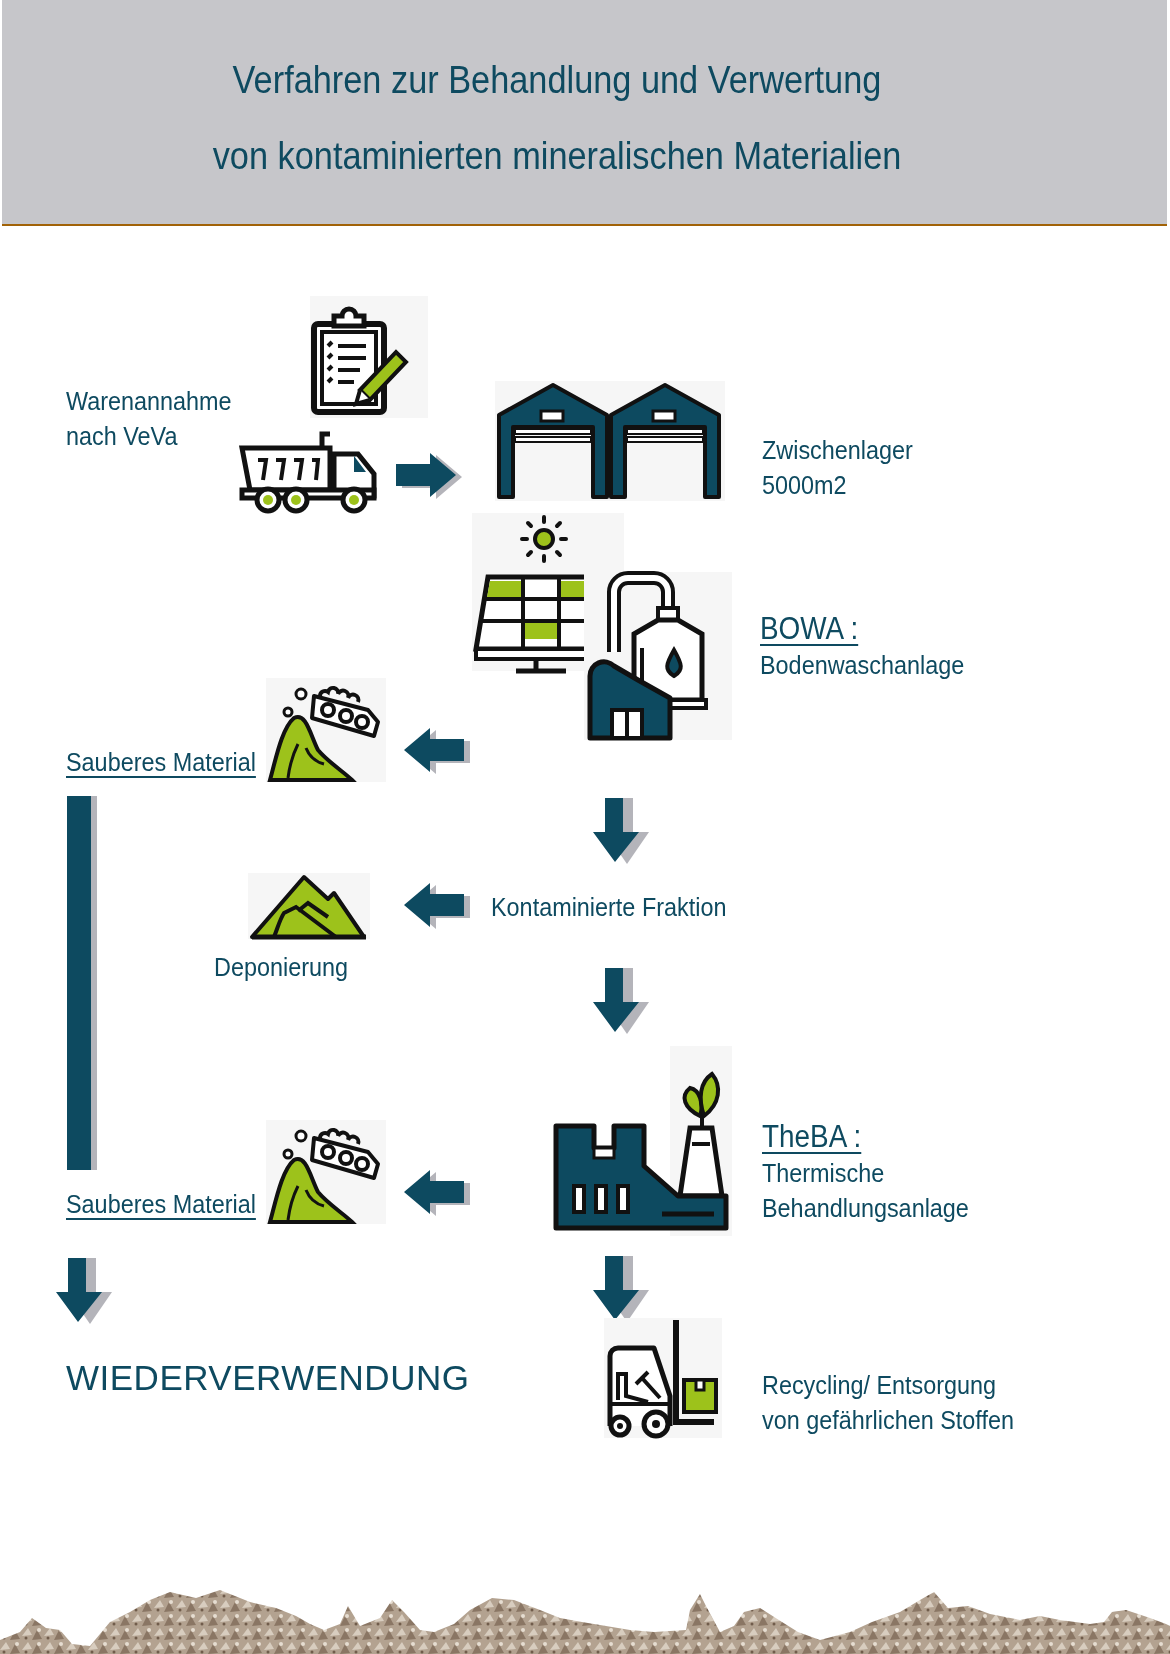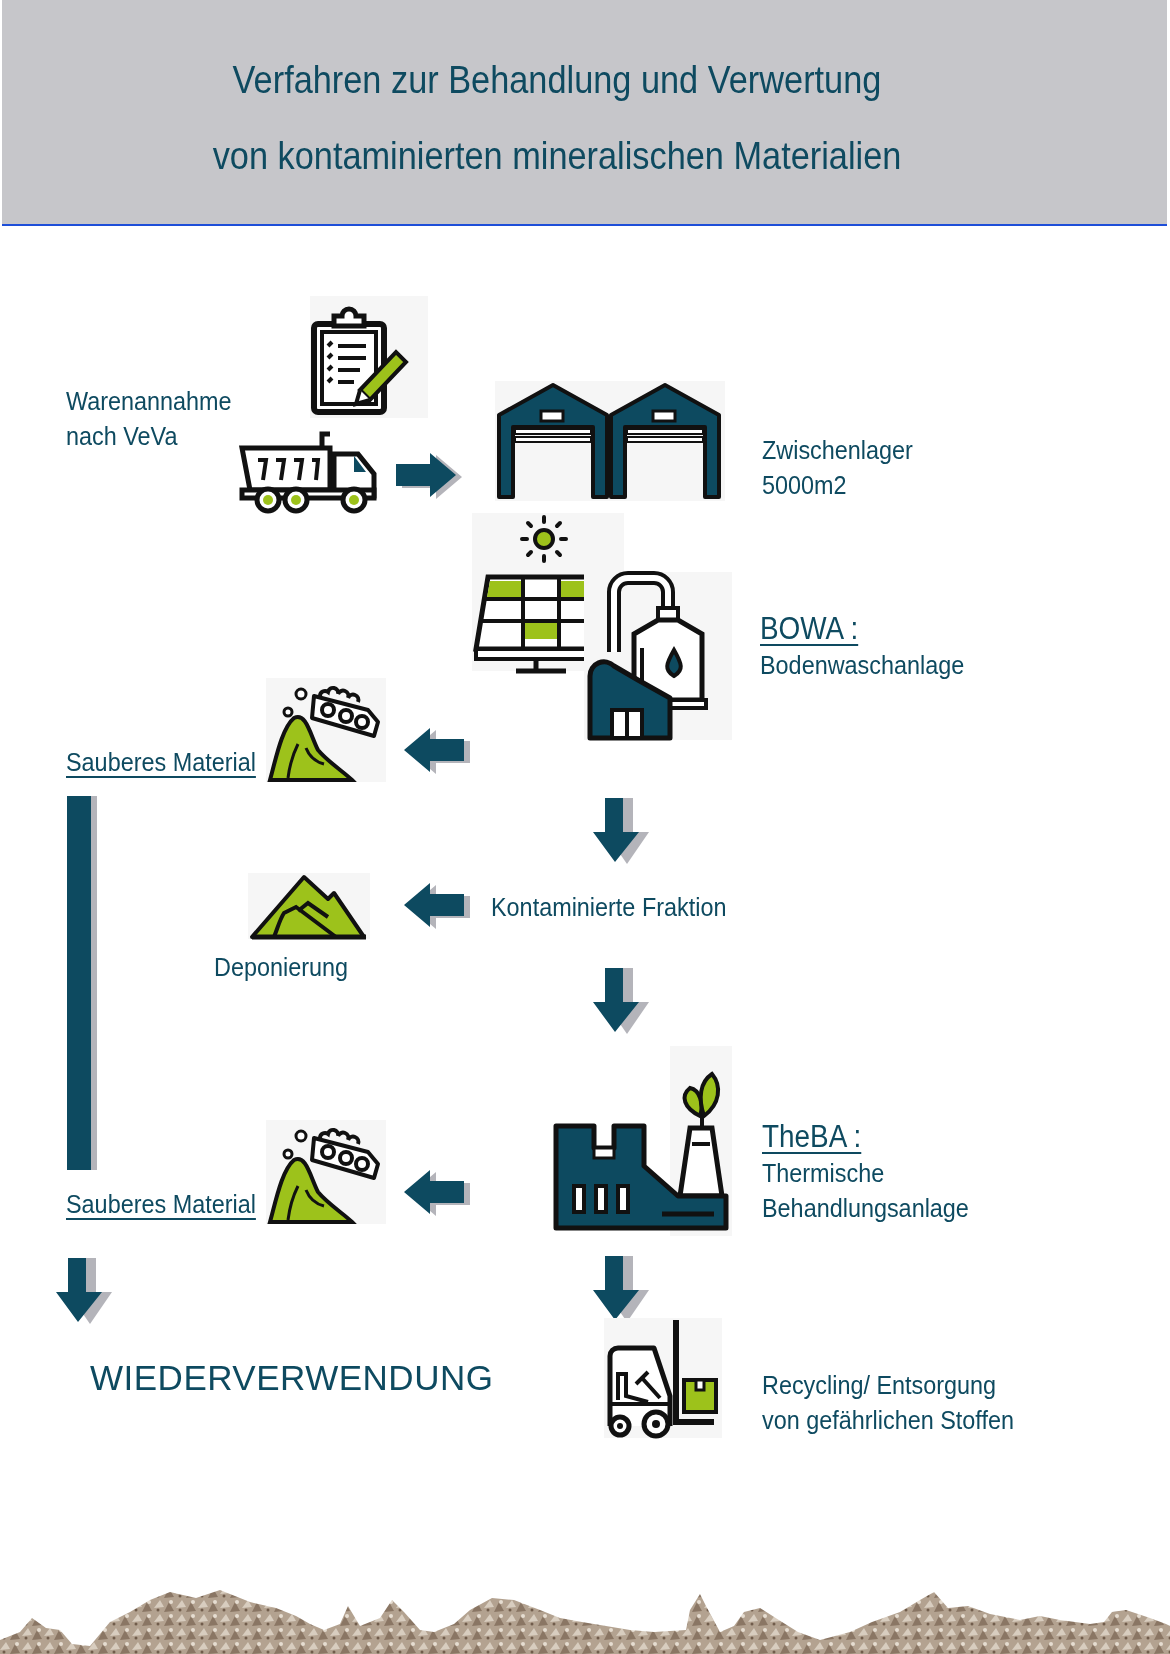--- a/index.html
+++ b/index.html
@@ -1,18 +1,18 @@
 <!DOCTYPE html>
 <html><head>
 <meta charset="utf-8">
 <style>
   html, body { margin:0; padding:0; background:#ffffff; }
   body { width:1170px; height:1654px; position:relative; overflow:hidden; font-family:"Liberation Sans", sans-serif; color:#0e4a60; }
   .abs { position:absolute; }
-  .header { left:2px; top:0; width:1165px; height:224px; background:#c6c6ca; border-bottom:2px solid #1d4ed8; }
+  .header { left:2px; top:0; width:1165px; height:224px; background:#c6c6ca; border-bottom:2px solid #a16207; }
   .title { position:absolute; left:0; width:1110px; text-align:center; font-size:39px; color:#0e4a60; transform:scaleX(0.88); transform-origin:center; white-space:nowrap; }
   .t1 { top:58px; }
   .t2 { top:134px; }
   .lbl { font-size:26px; line-height:35px; color:#0e4a60; white-space:nowrap; transform:scaleX(0.9); transform-origin:left top; }
   .lbl-u { text-decoration:underline; text-underline-offset:5px; text-decoration-thickness:2px; }
   .lbl-head { font-size:31px; line-height:38px; }
   .big { font-size:35px; color:#0e4a60; white-space:nowrap; letter-spacing:0.5px; }
   .iconbox { background:#f6f6f6; }
   svg { display:block; overflow:visible; }
   .vbar { left:67px; top:796px; width:24px; height:374px; background:#0d4a60; box-shadow:6px 0 0 #b4b4ba; }
@@ -244,21 +244,21 @@
     <path d="M12 0 H30 V34 H46 L22 64 L0 34 H12 Z" fill="#0d4a60"></path>
   </svg>
 </div>
 <div class="abs" style="left:593px; top:1256px;">
   <svg width="52" height="66" viewBox="0 0 52 66">
     <path d="M18 0 H34 V34 H50 L28 66 L6 34 H18 Z" fill="#b4b4ba" transform="translate(6,0)"></path>
     <path d="M12 0 H30 V34 H46 L22 64 L0 34 H12 Z" fill="#0d4a60"></path>
   </svg>
 </div>
 
-<div class="abs big" style="left:66px; top:1358px;margin-left:24px;">WIEDERVERWENDUNG</div>
+<div class="abs big" style="left:66px; top:1358px;">WIEDERVERWENDUNG</div>
 
 <div class="abs iconbox" style="left:604px; top:1318px; width:118px; height:120px;">
   <svg width="118" height="120" viewBox="0 0 118 120">
     <path d="M72 2 V104 H110" fill="none" stroke="#111" stroke-width="6"></path>
     <path d="M6 108 V38 A8 8 0 0 1 14 30 H50 L66 78 V108" fill="#fff" stroke="#111" stroke-width="5" stroke-linejoin="round"></path>
     <path d="M14 82 V56 H22 V78 L44 84" fill="none" stroke="#111" stroke-width="4"></path>
     <path d="M38 60 L56 80 M32 66 L44 54" stroke="#111" stroke-width="4"></path>
     <path d="M6 86 H64" stroke="#111" stroke-width="4"></path>
     <g fill="#fff" stroke="#111" stroke-width="5">
         <circle cx="16" cy="108" r="9"></circle>

